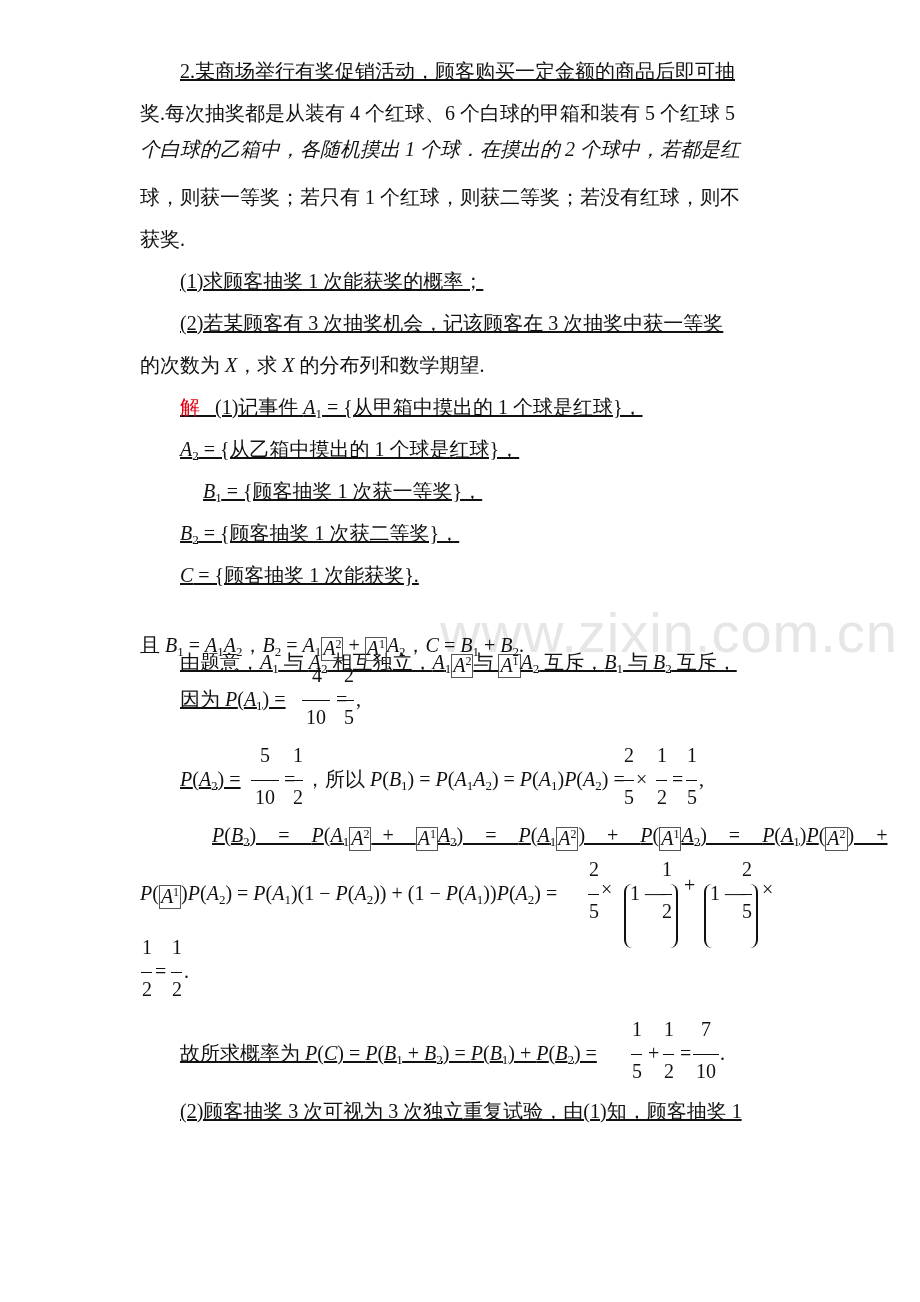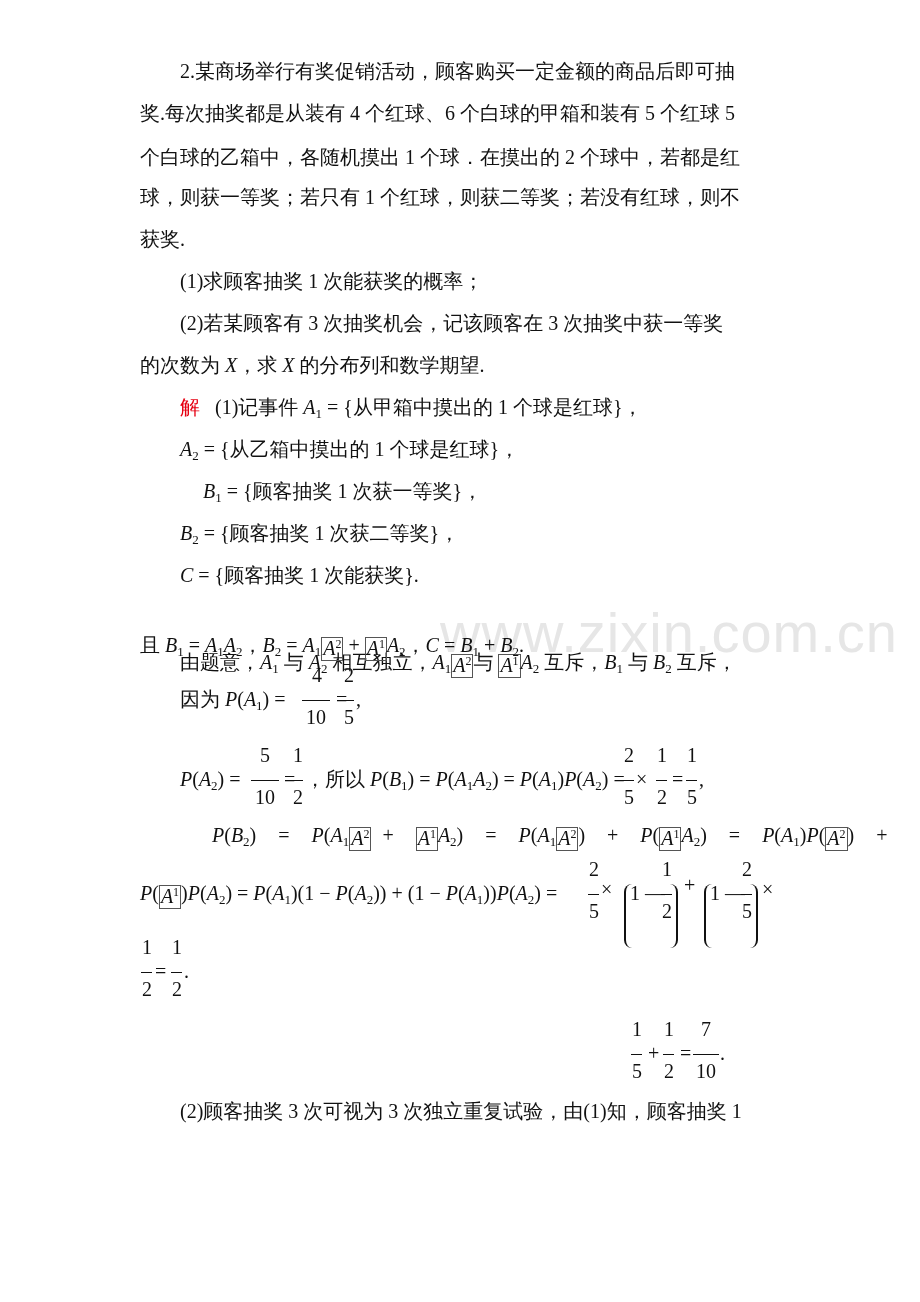--- a/index.html
+++ b/index.html
@@ -1,20 +1,20 @@
 <!DOCTYPE html>
 <html><head>
 <meta charset="utf-8">
 <style>
   html, body { margin:0; padding:0; background:#ffffff; }
   body { width:920px; height:1302px; position:relative; overflow:hidden;
          font-family: "Liberation Serif", "DejaVu Serif", serif; color:#111; }
   .page { position:absolute; left:0; top:0; width:920px; height:1302px; }
   .line { position:absolute; left:140px; white-space:nowrap; font-size:20px; line-height:26px; }
-  .ind { left:180px; }
+  .ind { left:180px;text-decoration:underline; }
   .watermark { position:absolute; left:440px; top:600px; font-family:"Liberation Sans","DejaVu Sans",sans-serif;
                font-size:56px; color:#e6e6e6; letter-spacing:1px; z-index:0; }
   .line { z-index:1; }
   i.v { font-style:italic; }
   sub { font-size:13px; vertical-align:-4px; line-height:0; }
   sup { font-size:12px; vertical-align:7px; line-height:0; }
   .box { display:inline-block; border:1px solid #555; padding:0 1px; line-height:20px; height:22px; vertical-align:-3px; }
   .red { color:#e60012; font-weight:normal; }
   .fr { position:absolute; font-size:20px; text-align:center; }
   .bar { position:absolute; height:1px; background:#111; }
@@ -22,21 +22,21 @@
 </style>
 </head>
 <body>
 
 <div class="page">
 
   <div class="watermark">www.zixin.com.cn</div>
 
   <div class="line ind" style="top:58px;">2.某商场举行有奖促销活动，顾客购买一定金额的商品后即可抽</div>
   <div class="line" style="top:100px;">奖.每次抽奖都是从装有 4 个红球、6 个白球的甲箱和装有 5 个红球 5</div>
-  <div class="line" style="top:144px;">个白球的乙箱中，各随机摸出 1 个球．在摸出的 2 个球中，若都是红</div>
+  <div class="line" style="top:136px;font-style:italic;">个白球的乙箱中，各随机摸出 1 个球．在摸出的 2 个球中，若都是红</div>
   <div class="line" style="top:184px;">球，则获一等奖；若只有 1 个红球，则获二等奖；若没有红球，则不</div>
   <div class="line" style="top:226px;">获奖.</div>
 
   <div class="line ind" style="top:268px;">(1)求顾客抽奖 1 次能获奖的概率；</div>
   <div class="line ind" style="top:310px;">(2)若某顾客有 3 次抽奖机会，记该顾客在 3 次抽奖中获一等奖</div>
   <div class="line" style="top:352px;">
     <span>的次数为 </span><i class="v">X</i><span>，求 </span><i class="v">X</i><span> 的分布列和数学期望.</span>
   </div>
 
   <div class="line ind" style="top:394px;">
@@ -126,20 +126,23 @@
 
   <div class="fr" style="left:140px; top:936px; width:14px;">1</div>
   <div class="bar" style="left:141px; top:972px; width:11px;"></div>
   <div class="fr" style="left:140px; top:978px; width:14px;">2</div>
   <div class="line" style="left:155px; top:958px;">=</div>
   <div class="fr" style="left:170px; top:936px; width:14px;">1</div>
   <div class="bar" style="left:171px; top:972px; width:11px;"></div>
   <div class="fr" style="left:170px; top:978px; width:14px;">2</div>
   <div class="line" style="left:184px; top:958px;">.</div>
 
+  <div class="line ind" style="top:1040px;">
+    <span>故所求概率为 </span><i class="v">P</i>(<i class="v">C</i>) = <i class="v">P</i>(<i class="v">B</i><sub>1</sub> + <i class="v">B</i><sub>2</sub>) = <i class="v">P</i>(<i class="v">B</i><sub>1</sub>) + <i class="v">P</i>(<i class="v">B</i><sub>2</sub>) =
+  </div>
   <div class="fr" style="left:630px; top:1018px; width:14px;">1</div>
   <div class="bar" style="left:631px; top:1054px; width:11px;"></div>
   <div class="fr" style="left:630px; top:1060px; width:14px;">5</div>
   <div class="line" style="left:648px; top:1040px;">+</div>
   <div class="fr" style="left:662px; top:1018px; width:14px;">1</div>
   <div class="bar" style="left:663px; top:1054px; width:11px;"></div>
   <div class="fr" style="left:662px; top:1060px; width:14px;">2</div>
   <div class="line" style="left:680px; top:1040px;">=</div>
   <div class="fr" style="left:692px; top:1018px; width:28px;">7</div>
   <div class="bar" style="left:693px; top:1054px; width:26px;"></div>

